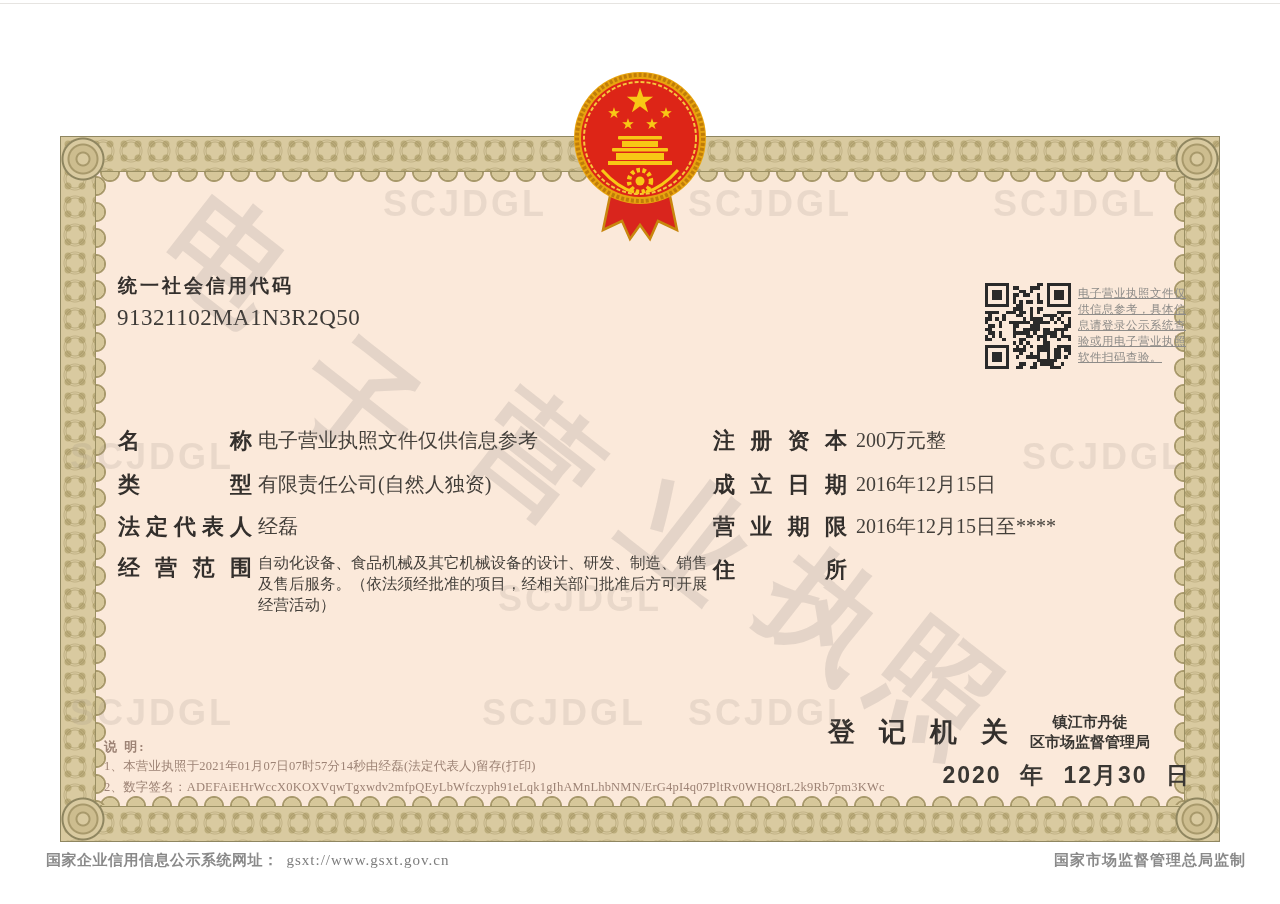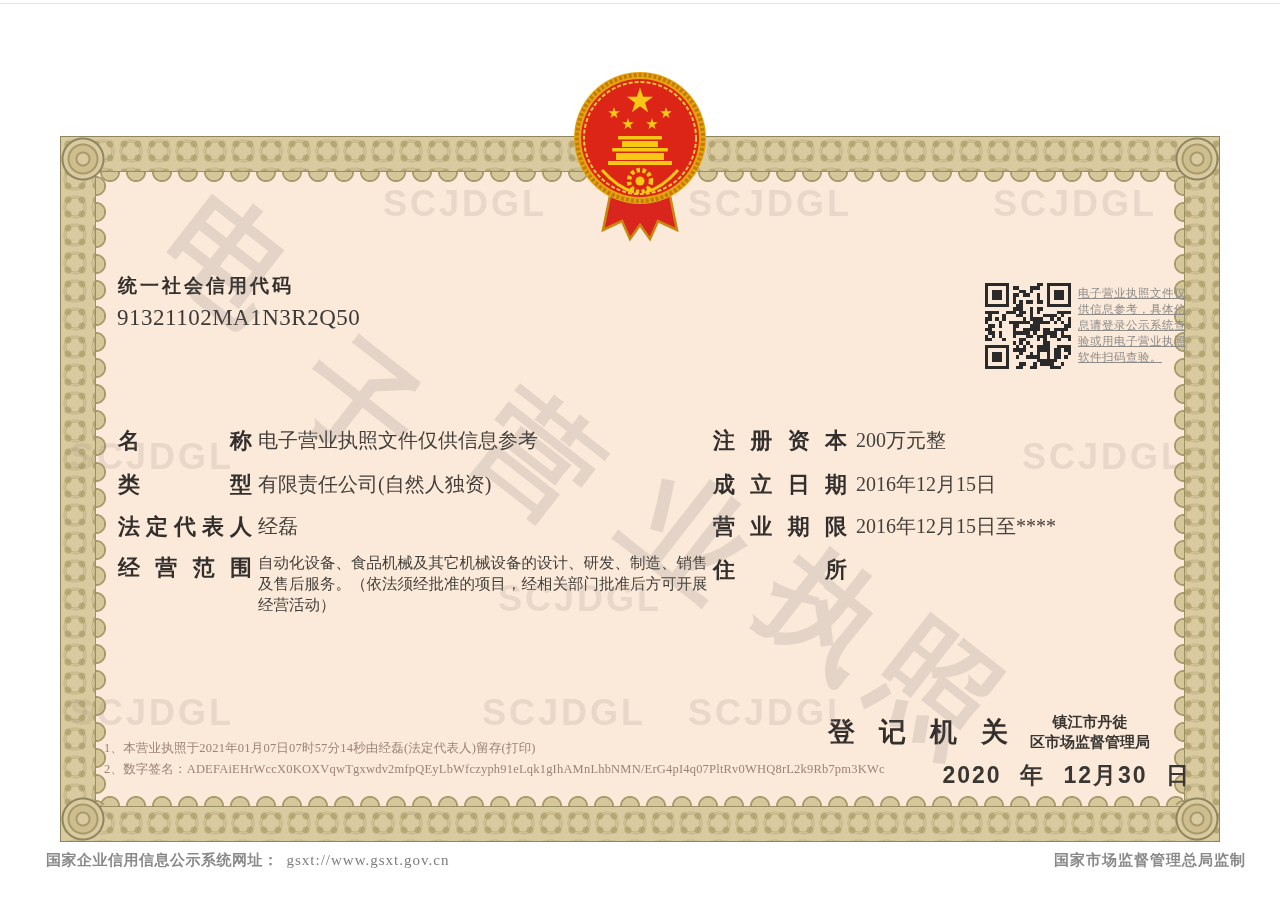--- a/index.html
+++ b/index.html
@@ -386,20 +386,21 @@
   <div class="field-label z2" style="left:713px;top:555px">住所</div>
 
   <div class="abs reg-label z2">登记机关</div>
   <div class="abs reg-authority z2">
     <div>镇江市丹徒</div>
     <div>区市场监督管理局</div>
   </div>
   <div class="abs reg-date z2">2020 年 12月30 日</div>
 
   <div class="abs notes z2">
+    <div class="nh">说 明:</div>
     <div class="nl">1、本营业执照于2021年01月07日07时57分14秒由经磊(法定代表人)留存(打印)</div>
     <div class="nl">2、数字签名：ADEFAiEHrWccX0KOXVqwTgxwdv2mfpQEyLbWfczyph91eLqk1gIhAMnLhbNMN/ErG4pI4q07PltRv0WHQ8rL2k9Rb7pm3KWc</div>
   </div>
 
   <div class="abs footer-left">
     <span>国家企业信用信息公示系统网址：</span><span class="url">gsxt://www.gsxt.gov.cn</span>
   </div>
   <div class="abs footer-right">国家市场监督管理总局监制</div>
 </div>
 

